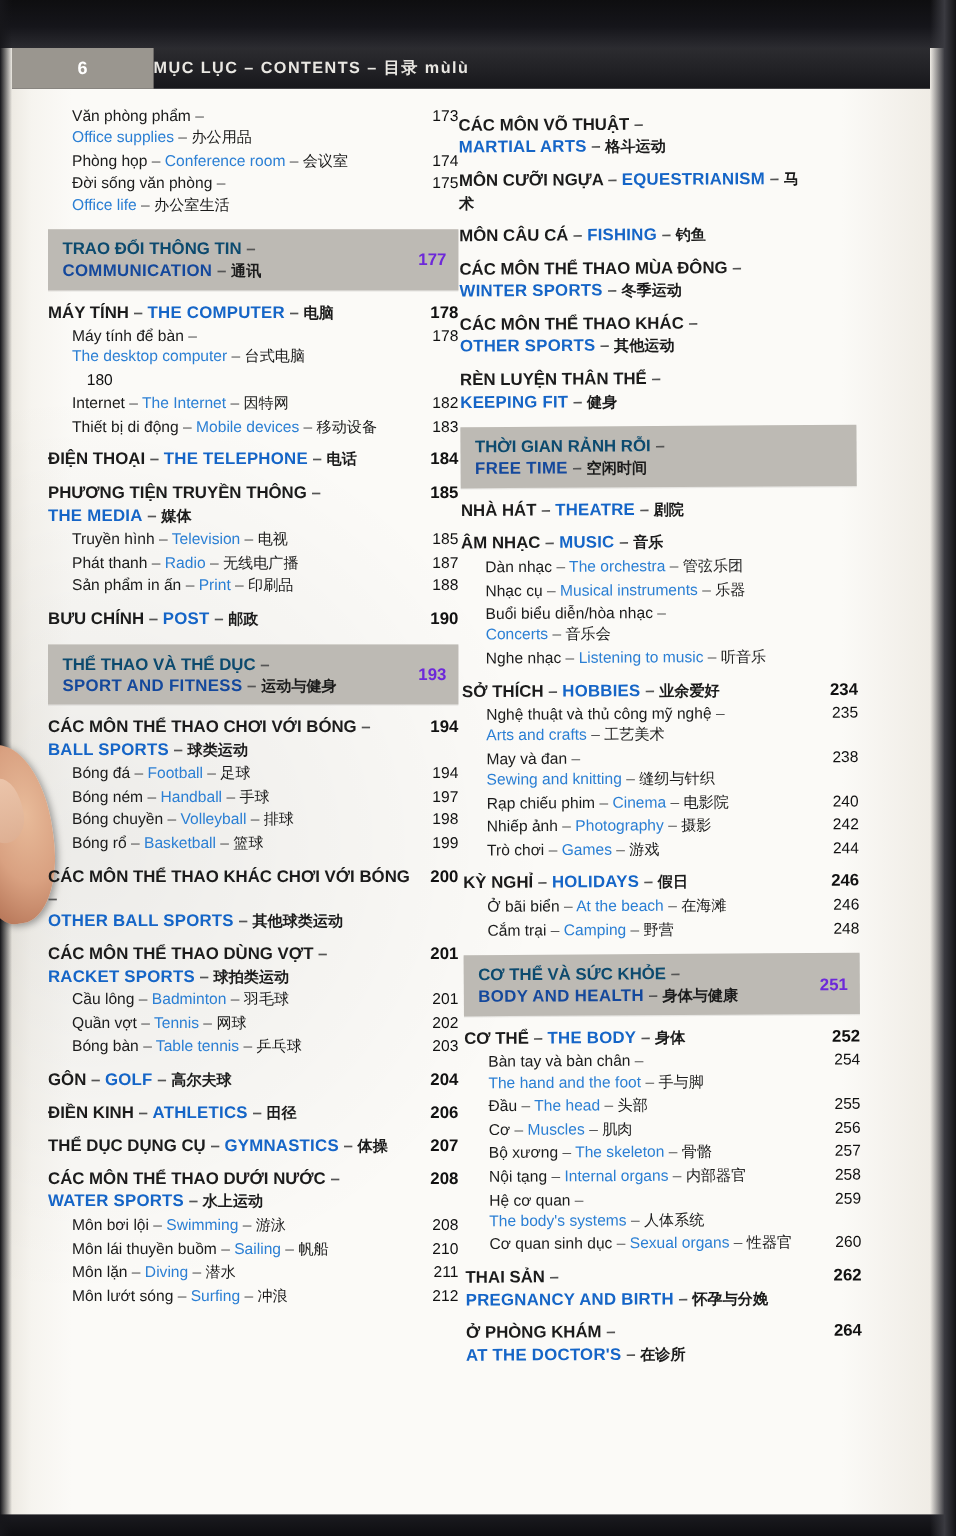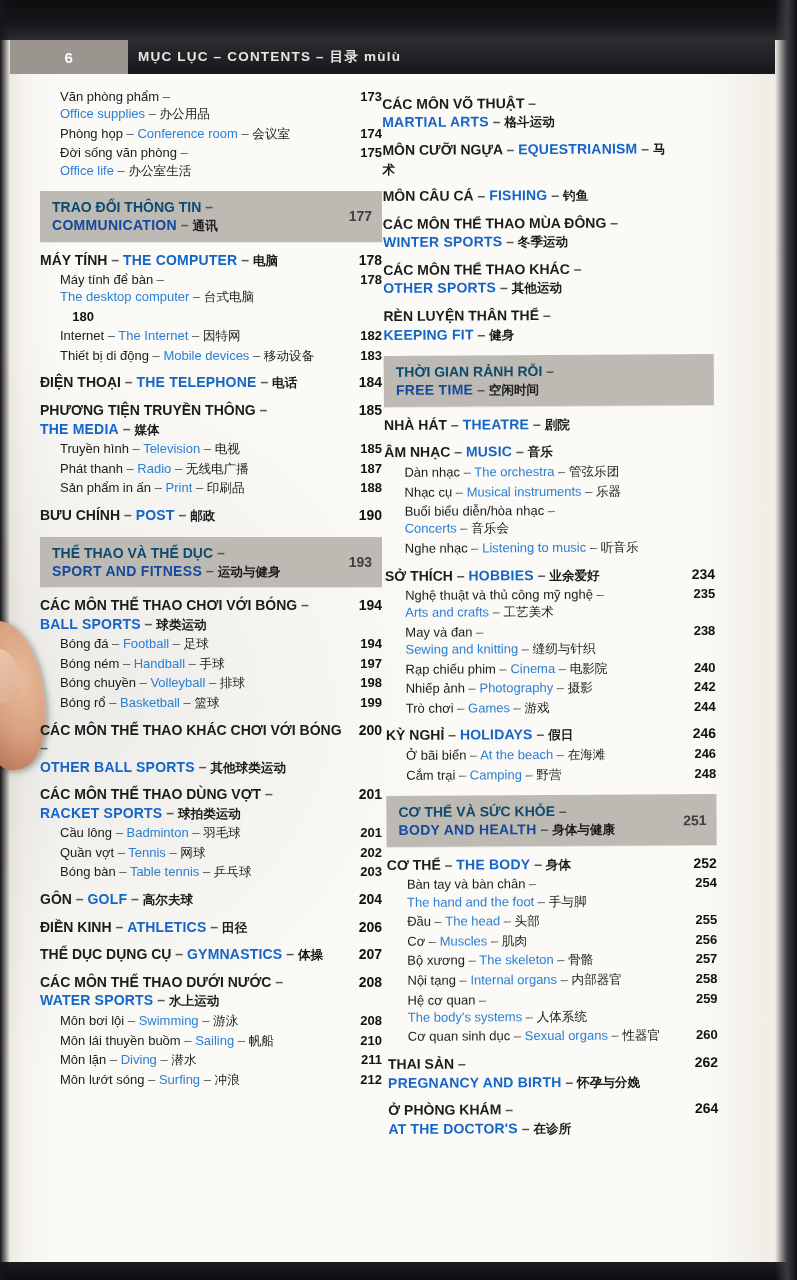--- a/index.html
+++ b/index.html
@@ -29,21 +29,21 @@
     background:linear-gradient(180deg,#2c2c30 0%,#202024 60%,#17171b 100%);
     display:flex;align-items:center;
   }
   #header .pagenum-box{
     width:118px;height:34px;background:#9a968f;
     display:flex;align-items:center;justify-content:center;
   }
   #header .pagenum{color:#ffffff;font-size:15px;font-weight:bold;letter-spacing:.5px;}
   #header .htitle{
     color:#e9e7e2;font-size:13.5px;letter-spacing:1.2px;font-weight:bold;
-    margin-left:10px;white-space:nowrap;
+    margin-left:0;white-space:nowrap;
   }
 
   
   .thumb{
     position:absolute;left:-26px;top:620px;width:70px;height:150px;
     border-radius:50% 60% 55% 45%/45% 55% 50% 50%;
     background:radial-gradient(ellipse at 70% 40%, #e8bb9a 0%, #d9a181 45%, #b9795b 80%, #8c5640 100%);
     box-shadow:2px 2px 6px rgba(0,0,0,.35);
     transform:rotate(-8deg);
   }
@@ -56,21 +56,21 @@
 
   
   #cols{position:absolute;left:40px;top:86px;width:700px;height:1160px;display:flex;}
   .col{width:342px;position:relative;font-size:13.2px;color:#1d1d1d;}
   .col.right{width:330px;}
 
   
   .row{display:flex;align-items:flex-start;line-height:1.32;margin:0;}
   .row .txt{flex:1 1 auto;padding-right:6px;}
   .row .pg{flex:0 0 auto;text-align:right;width:34px;font-weight:bold;color:#111;}
-  .row .pg.thin{font-weight:bold;}
+  .row .pg.thin{font-weight:normal;}
 
   .vn{color:#1b1b1b;}
   .en{color:#2b7fd4;}
   .en.caps{font-weight:bold;letter-spacing:.2px;}
   .cn{color:#1b1b1b;font-family:"DejaVu Sans", sans-serif;font-size:12.6px;}
   .dash{color:#555;}
 
   .lvl1{font-weight:bold;font-size:14px;margin-top:9px;}
   .lvl1 .en{color:#1565c7;font-weight:bold;}
   .lvl1 .vn{font-weight:bold;}
@@ -80,21 +80,21 @@
   .section{
     background:#bdbab4;
     margin:12px 0 4px 0;
     padding:7px 10px 7px 12px;
     display:flex;align-items:center;
     box-shadow:0 1px 0 rgba(0,0,0,.08);
   }
   .section .stxt{flex:1 1 auto;line-height:1.3;font-weight:bold;font-size:14px;}
   .section .stxt .en{color:#14489c;font-weight:bold;letter-spacing:.3px;}
   .section .stxt .vn{color:#0c4a6e;font-weight:bold;}
-  .section .spg{flex:0 0 auto;font-weight:bold;font-size:14px;color:#404040;width:34px;text-align:right;}
+  .section .spg{flex:0 0 auto;font-weight:bold;font-size:14px;color:#6d28d9;width:34px;text-align:right;}
   
   .col.right{transform:rotate(-0.35deg);transform-origin:top left;}
 </style>
 </head>
 <body>
 
 <div id="page">
   <div class="bleed-top"></div>
   <div class="bleed-bottom"></div>
   <div class="bleed-right"></div>

